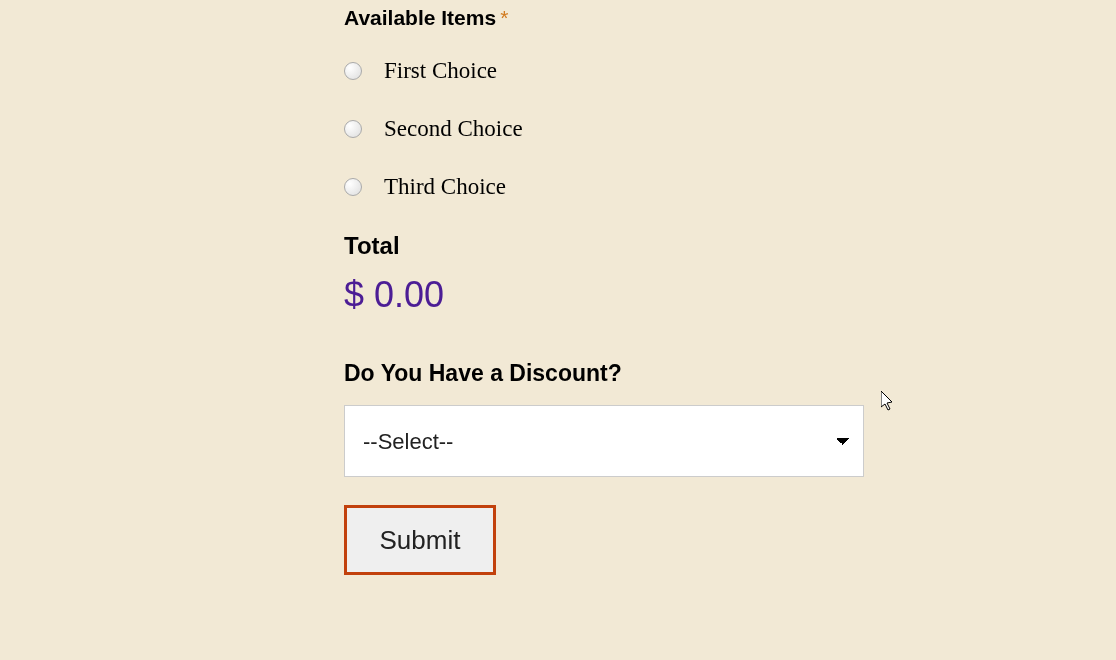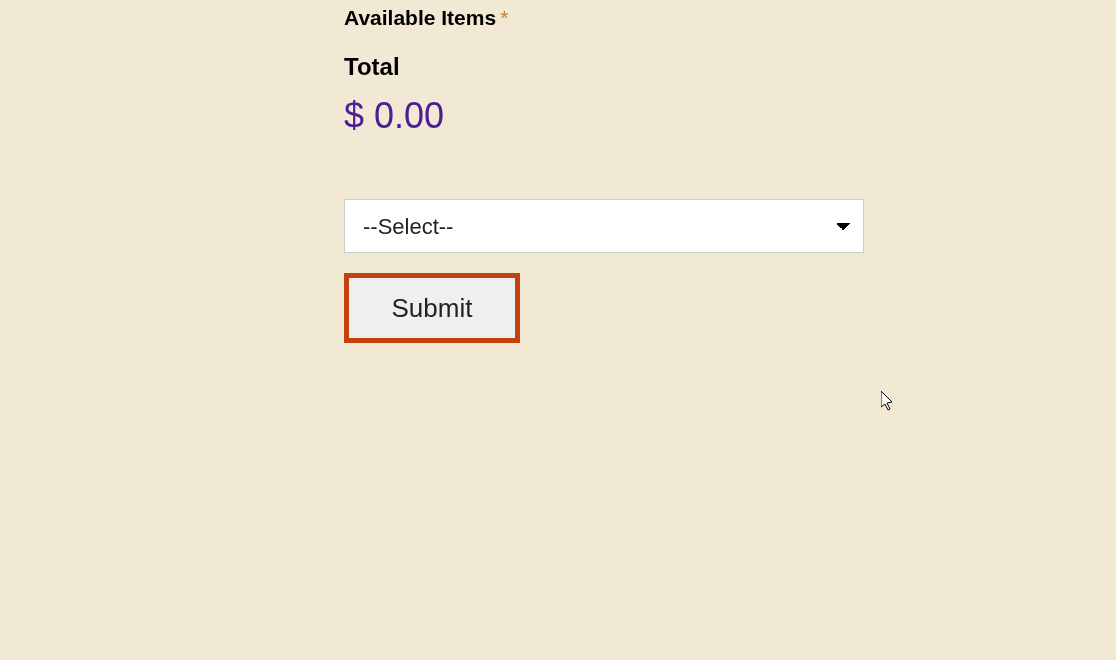--- a/index.html
+++ b/index.html
@@ -74,67 +74,82 @@
       margin-top: 44px;
     }
     .discount-label {
       font-weight: bold;
       font-size: 23px;
       color: #000;
       font-family: Arial, Helvetica, sans-serif;
     }
     .discount-select {
       width: 520px;
-      height: 54px;
+      height: 72px;
       margin-top: 18px;
       font-size: 22px;
       padding: 8px 18px;
       border: 1px solid #ccc;
       background: #fff;
       color: #222;
       font-family: Arial, Helvetica, sans-serif;
       appearance: none;
       background-image: linear-gradient(45deg, transparent 50%, #000 50%), linear-gradient(135deg, #000 50%, transparent 50%);
       background-position: calc(100% - 20px) 50%, calc(100% - 13px) 50%;
       background-size: 7px 7px, 7px 7px;
       background-repeat: no-repeat;
       cursor: pointer;
     }
     .submit-button {
-      margin-top: 20px;
-      width: 176px;
+      margin-top: 28px;
+      width: 152px;
       height: 70px;
       font-size: 26px;
       color: #222;
       background: #efefef;
-      border: 5px solid #c2410c;
+      border: 3px solid #c2410c;
       font-family: Arial, Helvetica, sans-serif;
       cursor: pointer;
     }
     .cursor-arrow {
       position: absolute;
       pointer-events: none;
     }
   </style>
 </head>
 <body>
 
 <div class="form-container">
 
   <div>
     <span class="field-label">Available Items</span><span class="required-asterisk">*</span>
 
+    <div class="radio-group">
+      <div class="radio-item">
+        <input type="radio" name="available" class="radio-input" style="">
+        <span class="radio-label">First Choice</span>
+      </div>
+      <div class="radio-item">
+        <input type="radio" name="available" class="radio-input" style="">
+        <span class="radio-label">Second Choice</span>
+      </div>
+      <div class="radio-item">
+        <input type="radio" name="available" class="radio-input" style="">
+        <span class="radio-label">Third Choice</span>
+      </div>
+    </div>
   </div>
 
   <div class="total-section">
     <div class="total-label">Total</div>
     <div class="total-value">$ 0.00</div>
   </div>
 
   <div class="discount-section">
+    <div class="discount-label">Do You Have a Discount?</div>
     <select class="discount-select">
       <option>--Select--</option>
     </select>
   </div>
 
   <button class="submit-button">Submit</button>
 
 </div>
 
 <svg class="cursor-arrow" style="left:881px; top:391px;" width="16" height="22" viewBox="0 0 16 22">

